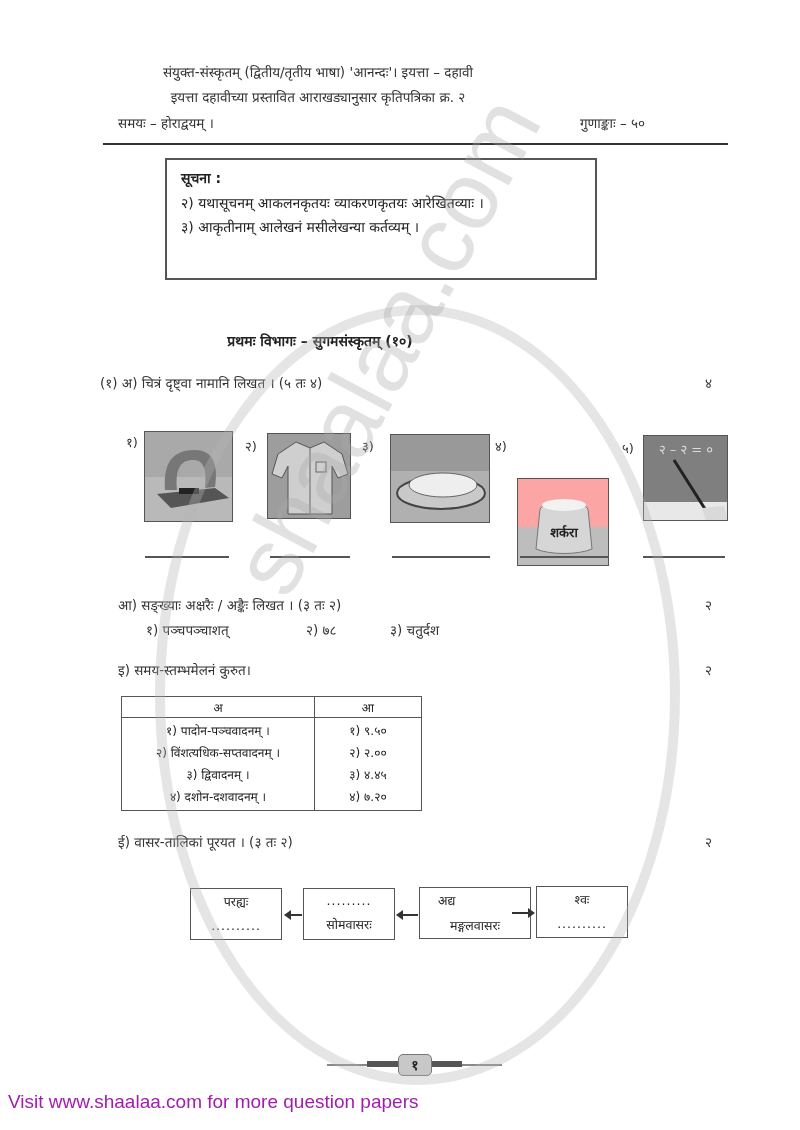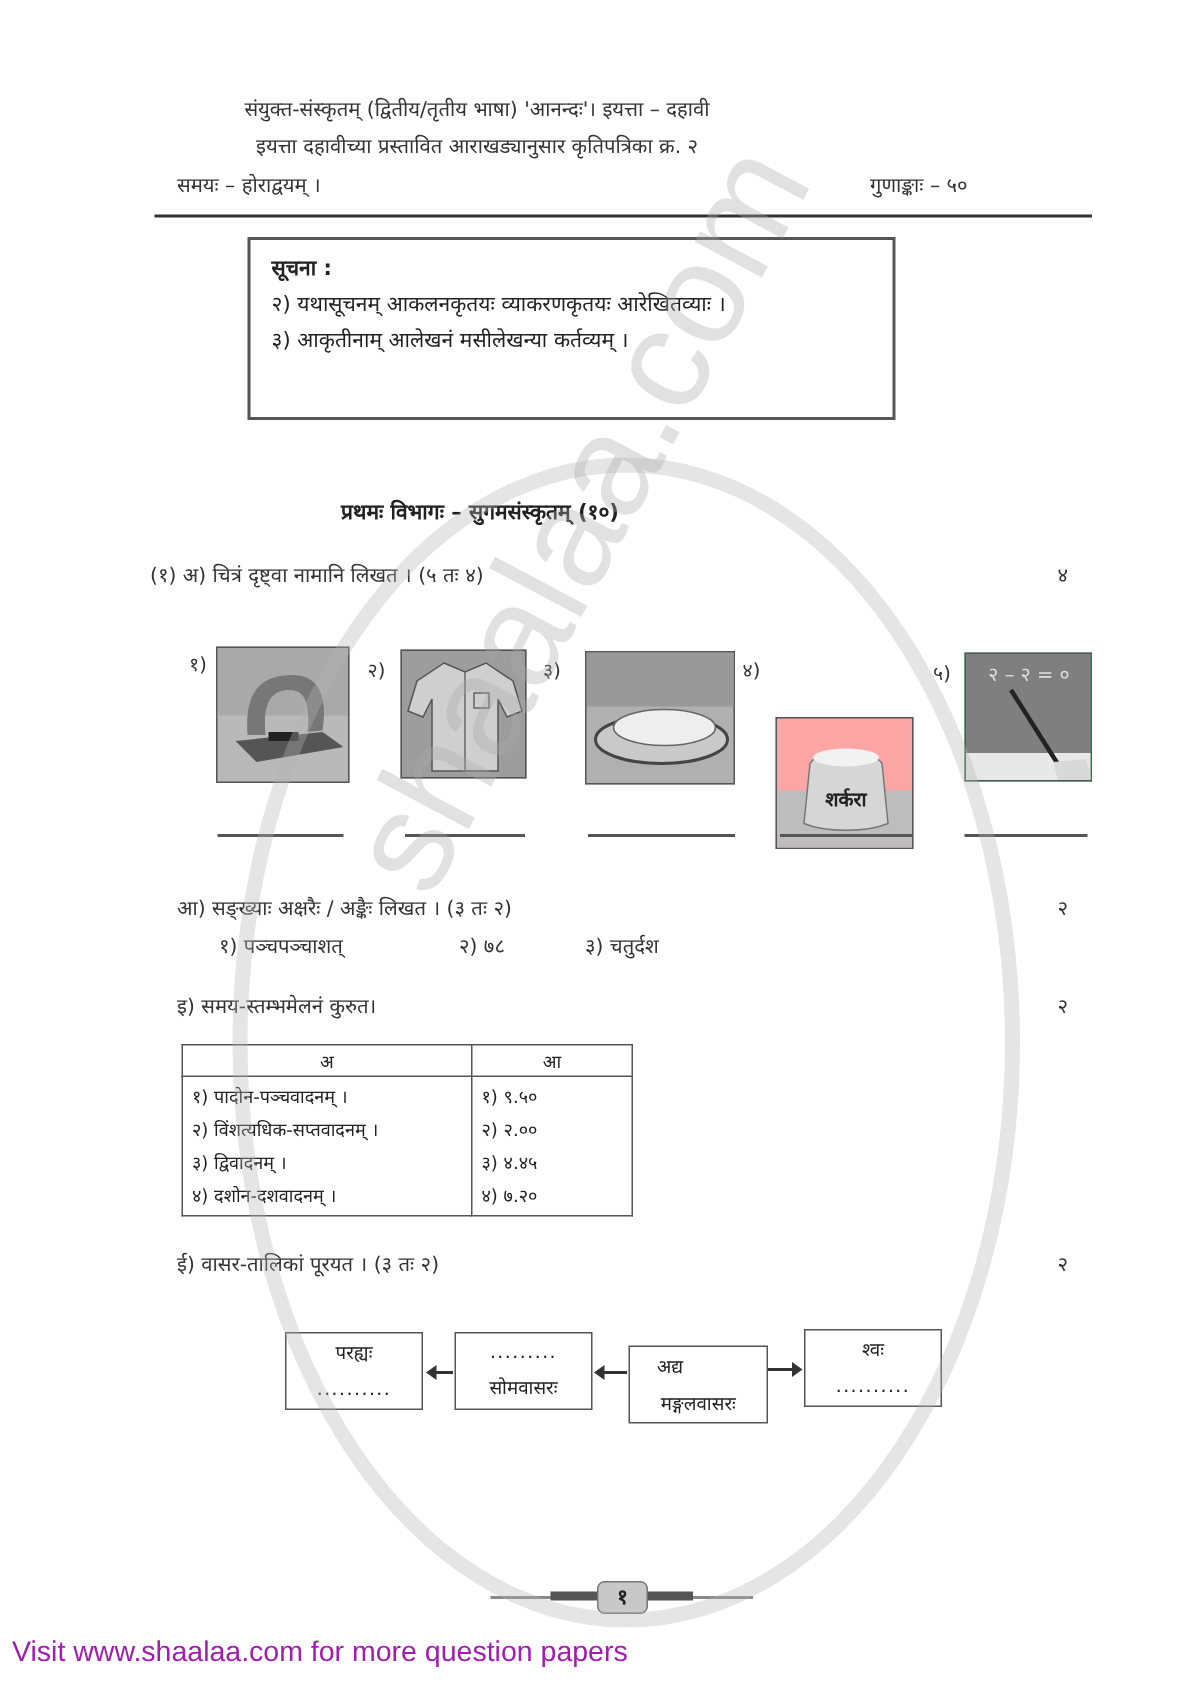--- a/index.html
+++ b/index.html
@@ -15,21 +15,21 @@
   .section-title { left:0; width:640px; text-align:center; top:331px; font-size:14px; font-weight:bold; }
   .q { font-size:13.5px; color:#333; }
   .marks { font-size:13.5px; color:#333; left:705px; }
   .pic-label { font-size:13px; color:#333; }
   .pic { border:1.5px solid #555; box-sizing:border-box; background:#9a9a9a; overflow:hidden; }
   .blank { height:2px; background:#555; }
   table.match { border-collapse:collapse; font-size:12px; }
   table.match th, table.match td { border:1.5px solid #555; padding:0 6px; }
   table.match th { font-weight:normal; text-align:center; height:20px; }
   table.match td.rows { vertical-align:top; padding:2px 6px; }
-  table.match td.rows div { line-height:22px; }
+  table.match td.rows div { line-height:22px;text-align:center; }
   .daybox { border:1.5px solid #555; box-sizing:border-box; height:52px; font-size:12.5px; text-align:center; background:#fff; }
   .daybox .t { margin-top:4px; }
   .daybox .b { margin-top:8px; letter-spacing:1px; }
   .arrow { height:1.5px; background:#333; }
   .footer-link { left:8px; top:1091px; font-family:"Liberation Sans", sans-serif; font-size:19px; color:#a21caf; }
   .watermark-ring { left:155px; top:305px; width:525px; height:780px; border:10px solid rgba(180,180,180,0.35); border-radius:50%; box-sizing:border-box; pointer-events:none; }
   .watermark-text { left:210px; top:560px; font-family:"Liberation Sans", sans-serif; font-size:96px; color:rgba(170,170,170,0.35); transform:rotate(-62deg); transform-origin:left top; white-space:nowrap; pointer-events:none; }
 </style>
 </head>
 <body>
@@ -146,21 +146,21 @@
 <div class="abs arrow" style="left:286px; top:914px; width:16px;"></div>
 <div class="abs" style="left:284px; top:910px; width:0; height:0; border-top:5px solid transparent; border-bottom:5px solid transparent; border-right:7px solid #333;"></div>
 
 <div class="abs daybox" style="left:303px; top:888px; width:92px;">
   <div class="t" style="letter-spacing:1px;">.........</div>
   <div class="b" style="letter-spacing:0;">सोमवासरः</div>
 </div>
 <div class="abs arrow" style="left:398px; top:914px; width:20px;"></div>
 <div class="abs" style="left:396px; top:910px; width:0; height:0; border-top:5px solid transparent; border-bottom:5px solid transparent; border-right:7px solid #333;"></div>
 
-<div class="abs daybox" style="left:419px; top:887px; width:93px;margin-top:10px;">
+<div class="abs daybox" style="left:419px; top:887px; width:112px;">
   <div class="t" style="text-align:left; padding-left:18px;">अद्य</div>
   <div class="b" style="letter-spacing:0;">मङ्गलवासरः</div>
 </div>
 <div class="abs arrow" style="left:512px; top:912px; width:18px;"></div>
 <div class="abs" style="left:528px; top:908px; width:0; height:0; border-top:5px solid transparent; border-bottom:5px solid transparent; border-left:7px solid #333;"></div>
 
 <div class="abs daybox" style="left:536px; top:886px; width:92px;">
   <div class="t">श्वः</div>
   <div class="b">..........</div>
 </div>

